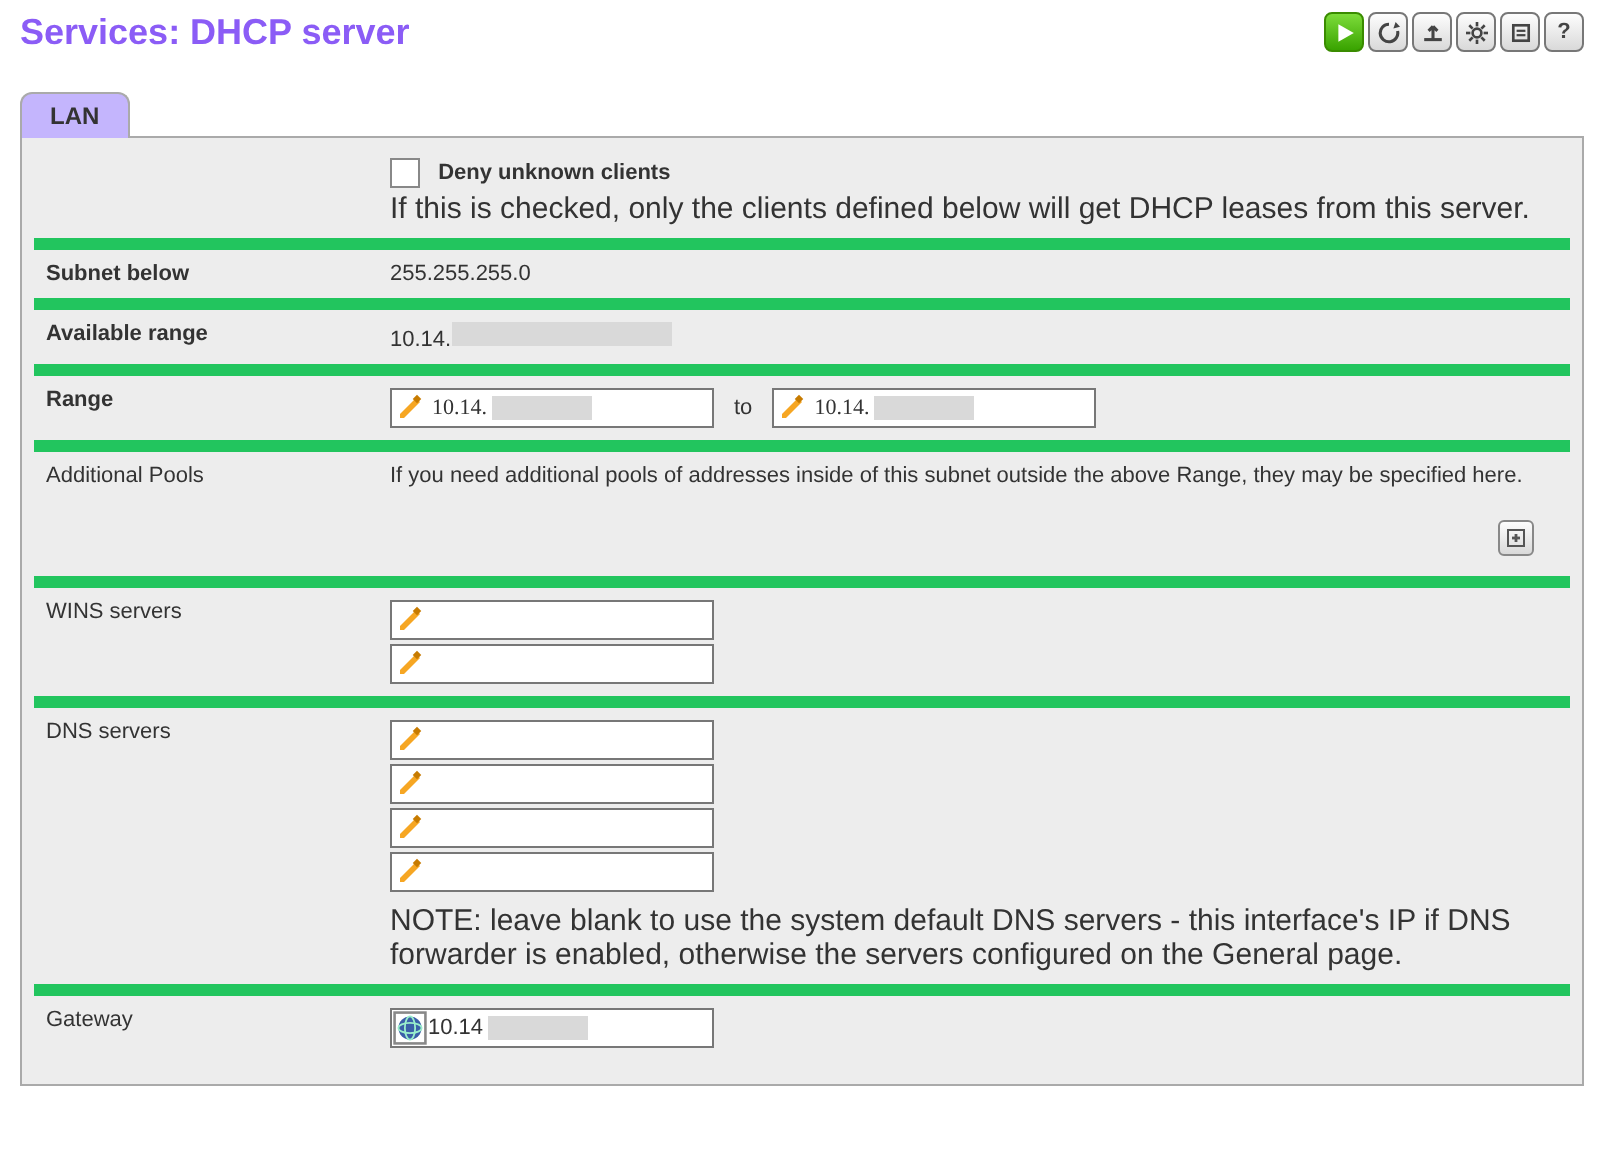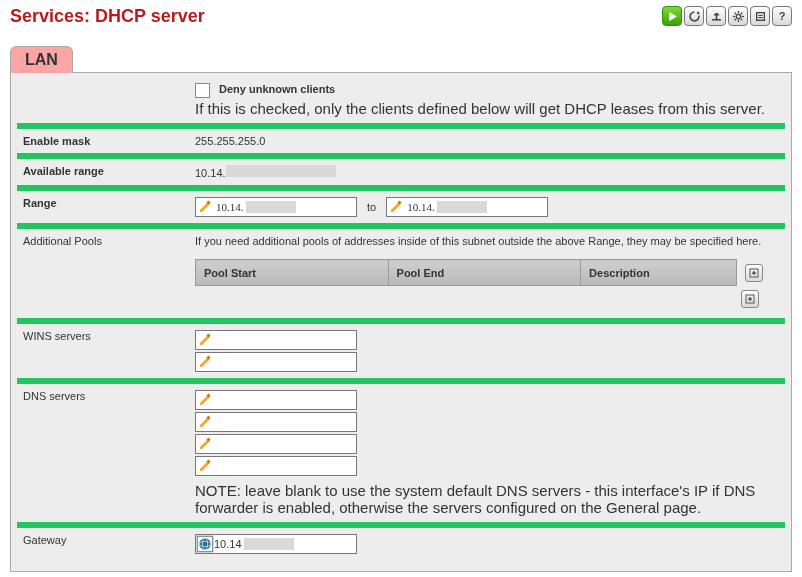--- a/index.html
+++ b/index.html
@@ -1,25 +1,25 @@
 <!DOCTYPE html>
 <html><head>
 <meta charset="utf-8">
 <style>
   html,body{margin:0;padding:0;font-family:Verdana,Arial,sans-serif;font-size:11px;color:#333;background:#fff;}
   body{width:802px;}
   .page{padding:6px 10px 0 10px;}
   .toprow{display:flex;justify-content:space-between;align-items:flex-start;}
-  .title{color:#b91c1c;font-size:18px;font-weight:bold;font-family:Verdana,Arial,sans-serif;}
+  .title{color:#8b5cf6;font-size:18px;font-weight:bold;font-family:Verdana,Arial,sans-serif;}
   .iconbar{display:flex;gap:2px;}
   .ibtn{width:18px;height:18px;border:1px solid #777;border-radius:4px;background:linear-gradient(#fdfdfd,#d9d9d9);display:flex;align-items:center;justify-content:center;font-size:11px;color:#444;cursor:pointer;}
   .ibtn.play{background:linear-gradient(#7ddc3a,#39a300);color:#fff;border-color:#3a8c00;}
   .ibtn svg{width:11px;height:11px;}
   .tabrow{margin-top:18px;}
-  .tab{display:inline-block;padding:4px 14px;border:1px solid #aaa;border-bottom:none;border-top-left-radius:6px;border-top-right-radius:6px;background:#fca5a5;position:relative;top:1px;font-weight:bold;font-size:16px;}
+  .tab{display:inline-block;padding:4px 14px;border:1px solid #aaa;border-bottom:none;border-top-left-radius:6px;border-top-right-radius:6px;background:#c4b5fd;position:relative;top:1px;font-weight:bold;font-size:12px;}
   .panel{border:1px solid #aaa;background:#ededed;padding:4px 6px 10px 6px;}
   table.cfg{width:100%;border-collapse:collapse;}
   table.cfg > tbody > tr > td{border-top:6px solid #22c55e;padding:6px 6px;vertical-align:top;}
   table.cfg > tbody > tr:first-child > td{border-top:none;}
   td.lab{width:160px;font-weight:bold;}
   td.lab.light{font-weight:normal;}
   .chk{width:13px;height:13px;border:1px solid #6f9b3c;background:#fff;display:inline-block;vertical-align:middle;position:relative;margin-right:6px;}
   .chk.checked::after{content:"✔";color:#2c8a00;position:absolute;top:-3px;left:0;font-size:12px;font-weight:bold;}
   .chk2{width:13px;height:13px;border:1px solid #888;background:#fff;display:inline-block;vertical-align:middle;margin-right:6px;}
   .bold{font-weight:bold;}
@@ -104,21 +104,21 @@
         <td class="lab"></td>
         <td>
           <span class="chk2"></span>
           <span class="bold">Deny unknown clients</span>
           <div class="help">If this is checked, only the clients defined below will get DHCP leases from this server.</div>
         </td>
       </tr>
 
 
       <tr>
-        <td class="lab">Enable mask</td>
+        <td class="lab">Subnet below</td>
         <td>255.255.255.0</td>
       </tr>
 
       <tr>
         <td class="lab">Available range</td>
         <td>
           <span>10.14.</span><span class="blur" style="width:110px;"></span>
         </td>
       </tr>
 
@@ -150,34 +150,20 @@
           </div>
         </td>
       </tr>
 
       <tr>
         <td class="lab light">Additional Pools</td>
         <td>
           <div class="poolhelp">If you need additional pools of addresses inside of this subnet outside the above Range, they may be specified here.</div>
           <table class="pool">
             <tbody>
-                  <tr>
-              <th style="width:33%;">Pool Start</th>
-              <th style="width:33%;">Pool End</th>
-              <th>Description</th>
-              <th style="width:26px;border:none;background:transparent;">
-                <div class="addbtn">
-                        <svg viewBox="0 0 10 10">
-                          <rect x="1" y="1" width="8" height="8" fill="none" stroke="#555"></rect>
-                          <line x1="5" y1="3" x2="5" y2="7" stroke="#555" stroke-width="1.4"></line>
-                          <line x1="3" y1="5" x2="7" y2="5" stroke="#555" stroke-width="1.4"></line>
-                        </svg>
-                      </div>
-              </th>
-            </tr>
             <tr>
               <td colspan="3"></td>
               <td style="width:26px;">
                 <div class="addbtn">
                         <svg viewBox="0 0 10 10">
                           <rect x="1" y="1" width="8" height="8" fill="none" stroke="#555"></rect>
                           <line x1="5" y1="3" x2="5" y2="7" stroke="#555" stroke-width="1.4"></line>
                           <line x1="3" y1="5" x2="7" y2="5" stroke="#555" stroke-width="1.4"></line>
                         </svg>
                       </div>

